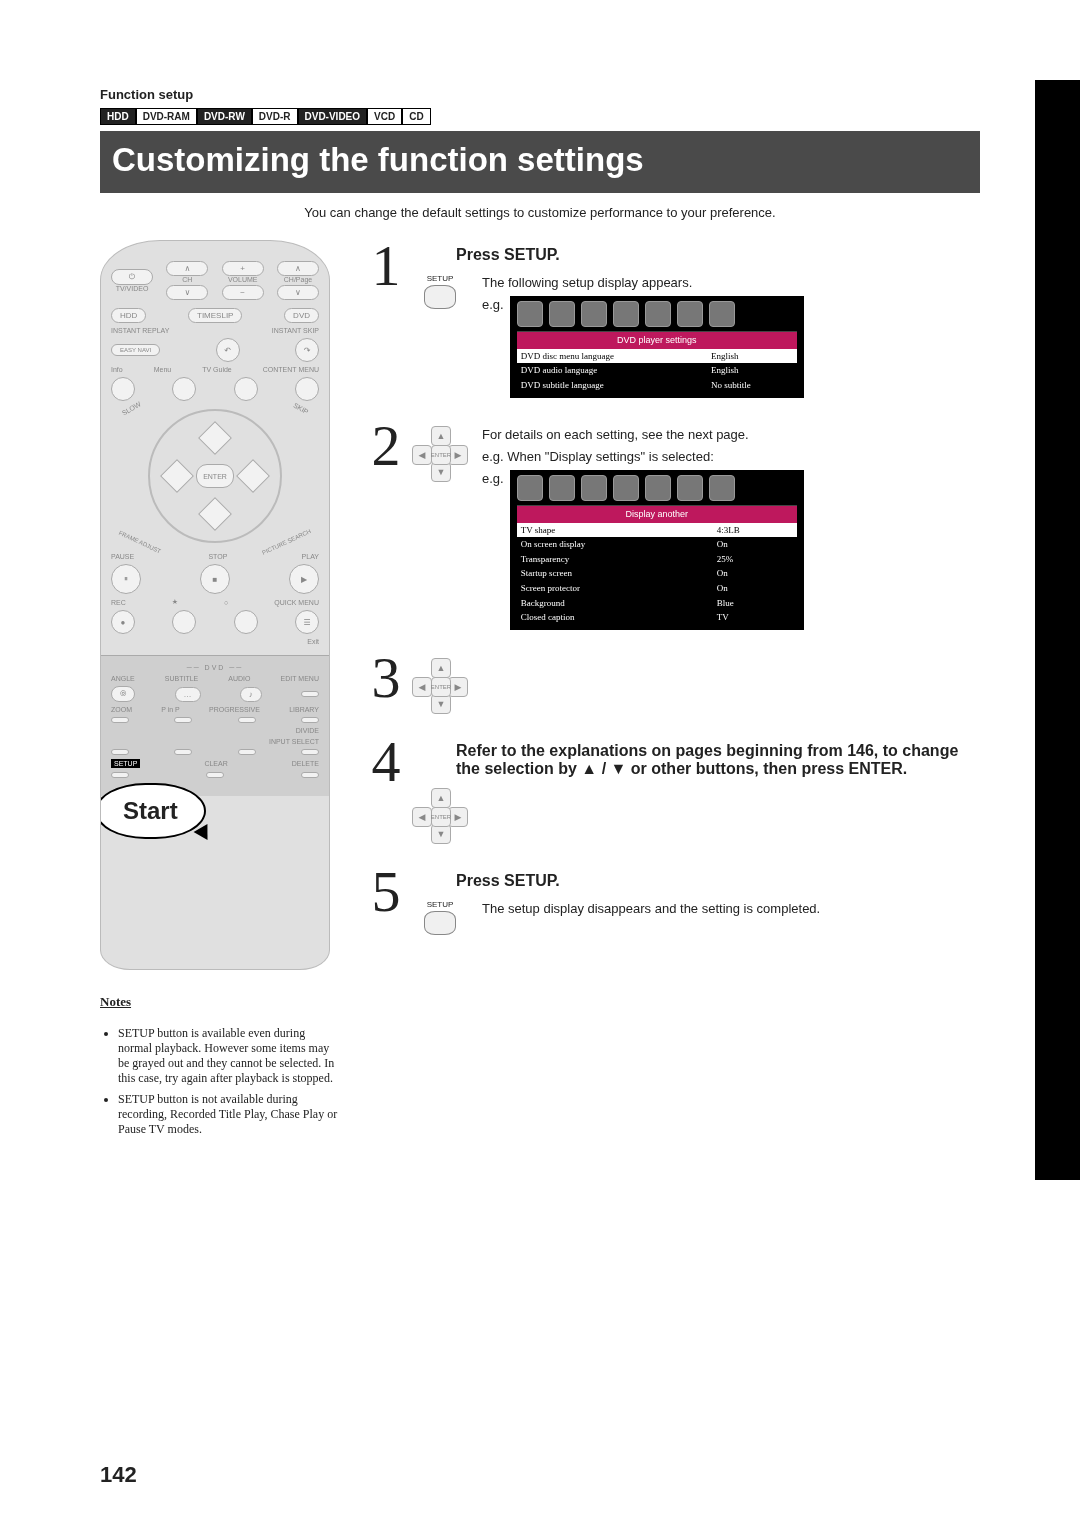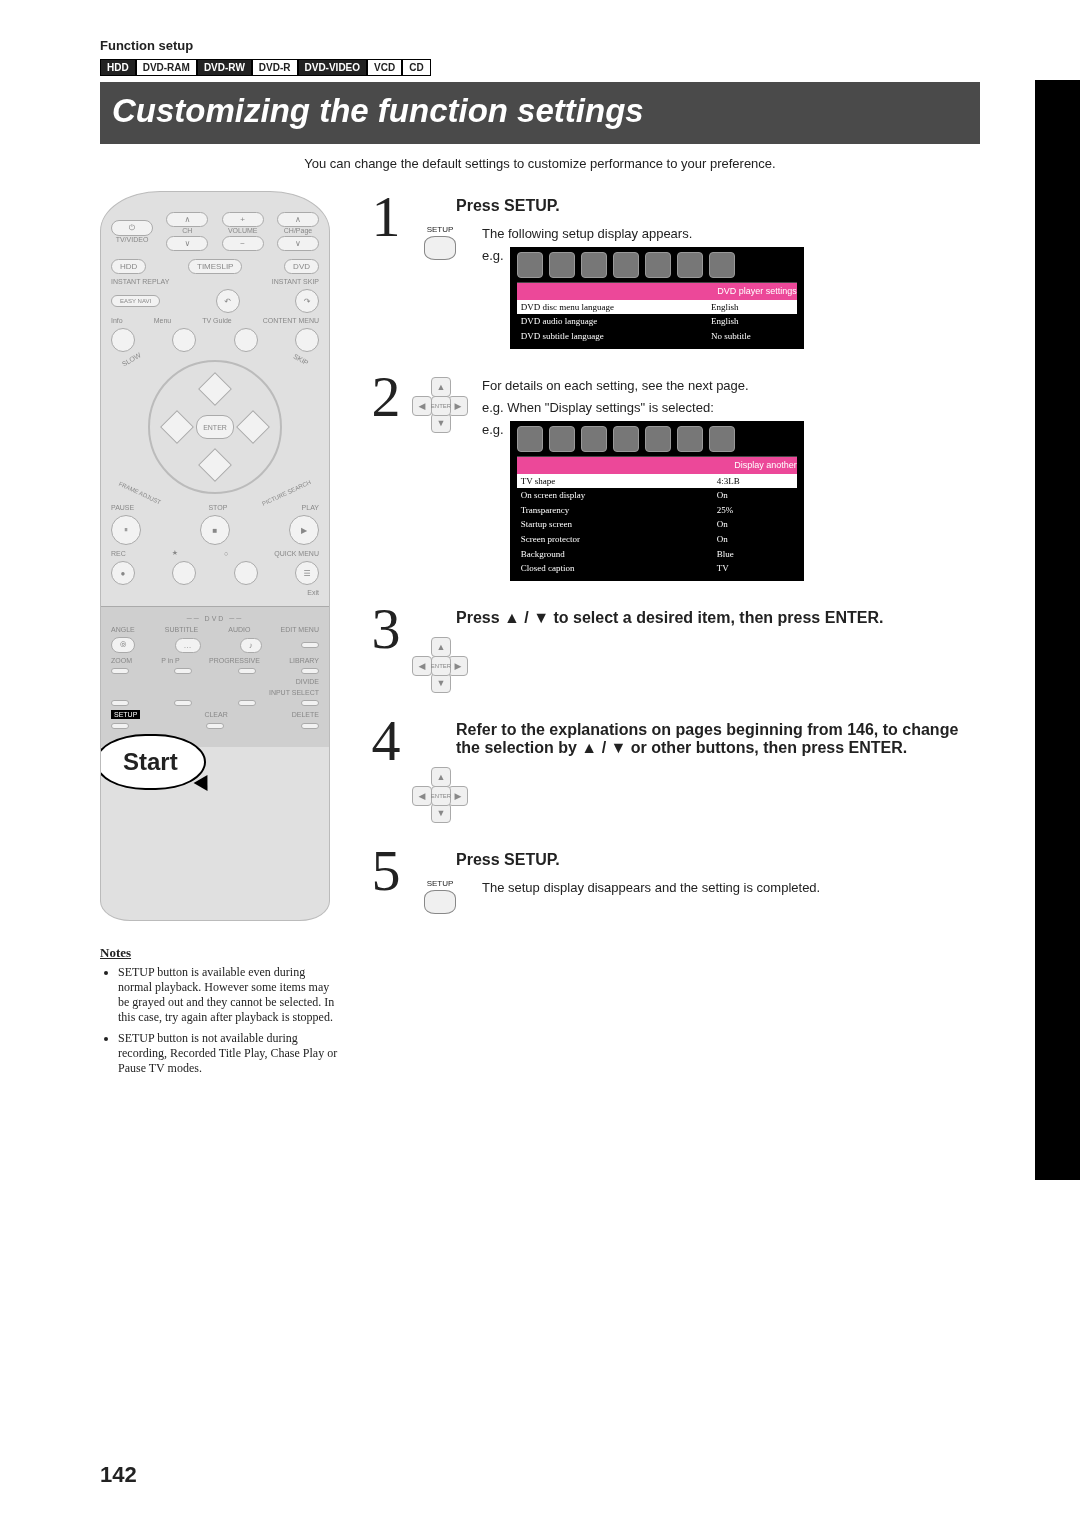--- a/index.html
+++ b/index.html
@@ -1,22 +1,22 @@
 <!DOCTYPE html>
 <html><head>
 <meta charset="utf-8">
 <style>
   body { margin:0; padding:0; background:#fff; font-family:Arial,Helvetica,sans-serif; font-size:13px; color:#222; }
-  .page { width:1080px; height:1528px; position:relative; box-sizing:border-box; padding:38px 100px 60px 100px; }
+  .page { width:1080px; height:1528px; position:relative; box-sizing:border-box; padding:87px 100px 60px 100px; }
   .blackbar { position:absolute; right:0; top:80px; width:45px; height:1100px; background:#000; }
   .sec-label { font-weight:bold; font-size:13px; }
   .chips { display:flex; gap:0; margin:6px 0 0 0; }
   .chip { border:1px solid #000; font-size:10px; font-weight:bold; padding:2px 6px; background:#fff; }
   .chip.dark { background:#222; color:#fff; }
-  .title-row { background:#4a4a4a; color:#fff; padding:10px 12px 14px 12px; margin-top:6px; font-size:33px; font-weight:bold; font-family:Arial,sans-serif;font-style:italic; }
+  .title-row { background:#4a4a4a; color:#fff; padding:10px 12px 14px 12px; margin-top:6px; font-size:33px; font-weight:bold; font-family:Arial,sans-serif; }
   .intro { font-size:13px; margin:12px 0 20px 0;text-align:center; }
   .layout { display:flex; gap:20px; }
   .left { width:240px; }
   .right { flex:1; position:relative; }
   .remote { width:230px; height:730px; background:#e0e0e0; border:1px solid #bbb; border-radius:60px 60px 30px 30px/40px 40px 20px 20px; position:relative; box-sizing:border-box; padding:14px 10px; overflow:hidden; }
   .rbtn { background:#f2f2f2; border:1px solid #aaa; border-radius:10px; display:inline-flex; align-items:center; justify-content:center; font-size:8px; color:#888; }
   .pill { border-radius:12px; padding:2px 8px; }
   .circle { border-radius:50%; width:22px; height:22px; }
   .tiny { font-size:7px; color:#888; text-align:center; }
   .ring { width:130px; height:130px; border:2px solid #bbb; border-radius:50%; margin:0 auto; position:relative; background:#e0e0e0; }
@@ -37,21 +37,21 @@
   .mini-icon { width:56px; text-align:center; flex-shrink:0; }
   .setup-btn { width:30px; height:22px; background:#f0f0f0; border:1px solid #888; border-radius:11px/8px; margin:2px auto; }
   .mini-label { font-size:8px; }
   .cross-pad { width:56px; height:56px; position:relative; margin:0 auto; }
   .cross-pad .cp { position:absolute; width:18px; height:18px; background:#f0f0f0; border:1px solid #aaa; border-radius:4px; display:flex; align-items:center; justify-content:center; font-size:9px; color:#888; }
   .cross-pad .u{top:0;left:19px;} .cross-pad .d{bottom:0;left:19px;} .cross-pad .l{left:0;top:19px;} .cross-pad .r{right:0;top:19px;} .cross-pad .c{top:19px;left:19px;font-size:6px;}
   .step-text { font-size:13px; line-height:1.4; }
   .osd { background:#000; color:#fff; border:1px solid #000; padding:4px 6px; width:280px; font-size:9px; }
   .osd-iconrow { display:flex; gap:6px; margin-bottom:4px; }
   .osd-ic { width:24px; height:24px; background:#777; border:1px solid #999; border-radius:4px; }
-  .osd-head { background:#ec4899; color:#fff; text-align:right; font-size:9px; padding:2px 0; border-top:1px solid #444; }
+  .osd-head { background:#be185d; color:#fff; text-align:center; font-size:9px; padding:2px 0; border-top:1px solid #444; }
   .osd-table { width:100%; border-collapse:collapse; }
   .osd-table tr.hl { background:#fff; color:#000; }
   .osd-table td { padding:1px 4px; font-size:9px;font-family:Liberation Serif, serif; }
   .pagenum { position:absolute; left:100px; bottom:40px; font-size:22px; font-weight:bold; }
 </style>
 </head>
 <body>
 
 <div class="page">
   <div class="blackbar"></div>
@@ -207,21 +207,21 @@
               <span class="rbtn pill"> </span>
               <span class="rbtn pill"> </span>
               <span class="rbtn pill"> </span>
             </div>
         </div>
         <div class="start-bubble">Start</div>
       </div>
 
       <div class="notes">
         <div class="notes-title">Notes</div>
-        <ul style="padding-left:18px;margin:4px 0;">
+        <ul style="padding-left:18px;margin:16px 0;">
           <li>SETUP button is available even during normal playback. However some items may be grayed out and they cannot be selected. In this case, try again after playback is stopped.</li>
           <li>SETUP button is not available during recording, Recorded Title Play, Chase Play or Pause TV modes.</li>
         </ul>
       </div>
     </div>
 
     <div class="right">
 
       <div class="step">
         <div class="step-no">1</div>
@@ -334,21 +334,20 @@
                 </div>
               </div>
             </div>
           </div>
         </div>
       </div>
 
       <div class="step">
         <div class="step-no">3</div>
         <div class="step-body">
-          <div class="step-title">Press ▲ / ▼ to select a desired item, then press ENTER.</div>
           <div class="step-sub">
             <div class="mini-icon">
               <div class="cross-pad">
                   <div class="cp u">▲</div>
                   <div class="cp d">▼</div>
                   <div class="cp l">◀</div>
                   <div class="cp r">▶</div>
                   <div class="cp c">ENTER</div>
                 </div>
             </div>

